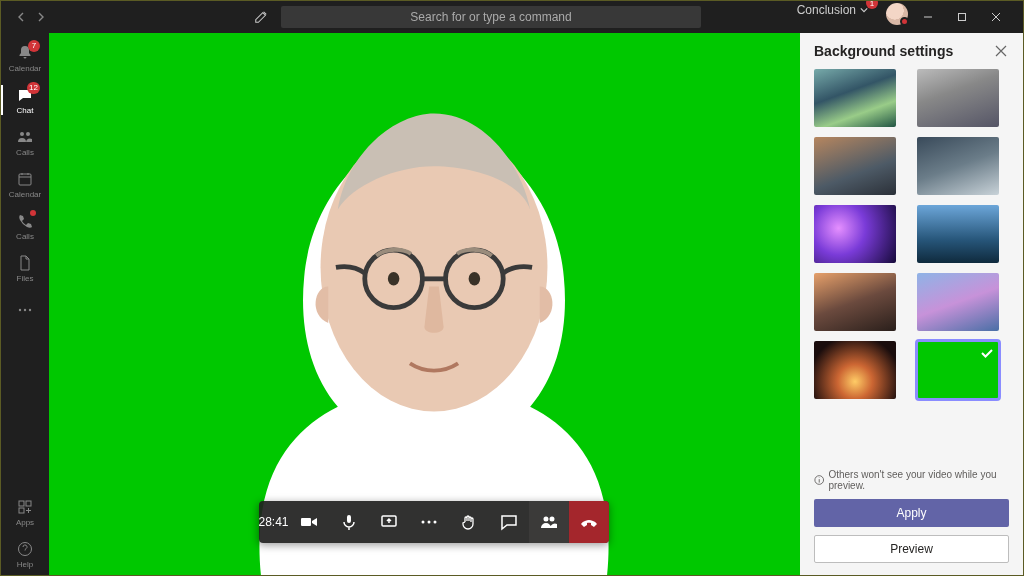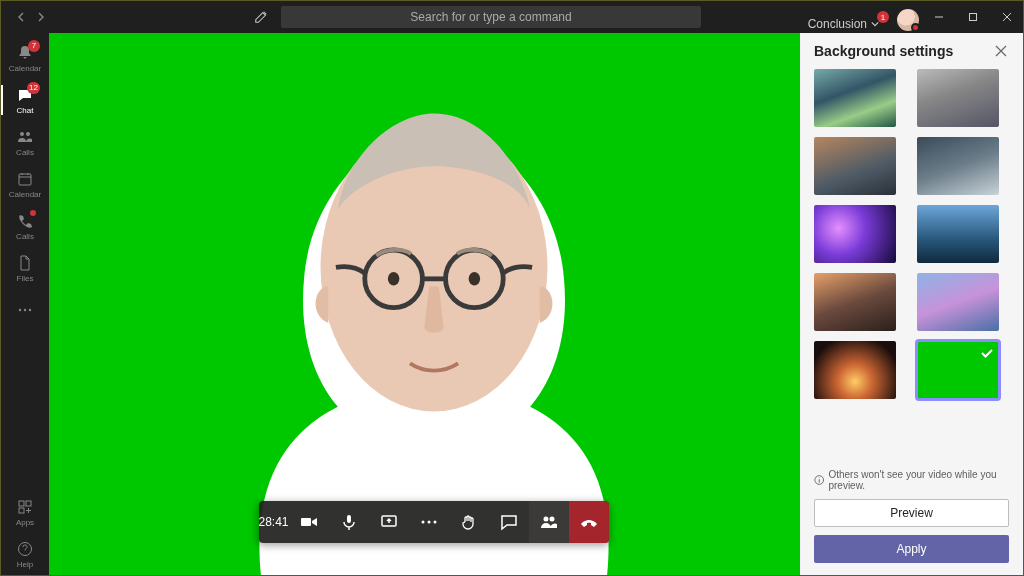--- a/index.html
+++ b/index.html
@@ -4,21 +4,21 @@
 <style>
   * { box-sizing: border-box; margin: 0; padding: 0; font-family: "Segoe UI", Arial, sans-serif; }
   body { width: 1024px; height: 576px; background: #1f1f1f; overflow: hidden; position: relative; border: 1px solid #5b5b24; }
 
   
   .titlebar { height: 32px; background: #1f1f1f; display: flex; align-items: center; color: #c8c8c8; font-size: 12px; }
   .nav-arrows { display: flex; gap: 4px; padding: 0 12px; }
   .nav-arrow { width: 16px; height: 16px; display:flex; align-items:center; justify-content:center; color:#888; cursor:pointer; }
   .compose-btn { margin-left: 190px; color:#c8c8c8; width:20px; height:20px; display:flex; align-items:center; justify-content:center; cursor:pointer; }
   .search-box { flex: 0 0 420px; margin-left: 10px; height: 22px; background: #383838; border-radius: 2px; display:flex; align-items:center; justify-content:center; color:#aaa; font-size:12px; }
-  .titlebar-right { margin-left:auto; display:flex; align-items:flex-end; gap:6px; padding-right:2px; }
+  .titlebar-right { margin-left:auto; display:flex; align-items:flex-start; gap:6px; padding-right:13px; }
   .tenant { color:#ccc; font-size:12px; display:flex; align-items:center; gap:4px; position:relative; }
   .tenant-badge { position:absolute; top:-6px; right:-10px; background:#d13438; color:#fff; border-radius:50%; width:12px; height:12px; font-size:8px; display:flex; align-items:center; justify-content:center; }
   .avatar { width:22px; height:22px; border-radius:50%; background: radial-gradient(circle at 40% 35%, #f3d6c6 0 45%, #d9b8a6 46% 100%); position:relative; margin-left:12px; }
   .presence { position:absolute; bottom:-1px; right:-1px; width:9px; height:9px; border-radius:50%; background:#d13438; border:2px solid #1f1f1f; }
   .win-btn { width:28px; height:28px; display:flex; align-items:center; justify-content:center; color:#ccc; cursor:pointer; }
 
   
   .rail { position:absolute; left:0; top:32px; bottom:0; width:48px; background:#1f1f1f; display:flex; flex-direction:column; align-items:center; padding-top:4px; }
   .rail-item { width:48px; height:42px; display:flex; flex-direction:column; align-items:center; justify-content:center; color:#888; font-size:8px; gap:2px; cursor:pointer; position:relative; }
   .rail-item.active { color:#fff; }
@@ -308,20 +308,20 @@
     </div>
   </div>
   <div class="panel-footer">
     <div class="hint">
       <svg width="12" height="12" viewBox="0 0 12 12" fill="none" stroke="#605e5c">
           <circle cx="6" cy="6" r="5"></circle>
           <path d="M6 5v4M6 3v.5"></path>
         </svg>
       <span>Others won't see your video while you preview.</span>
     </div>
+    <div class="btn btn-apply">
+        <span>Apply</span>
+      </div>
     <div class="btn btn-preview">
         <span>Preview</span>
       </div>
-    <div class="btn btn-apply">
-        <span>Apply</span>
-      </div>
   </div>
 </div>
 
 </body></html>

